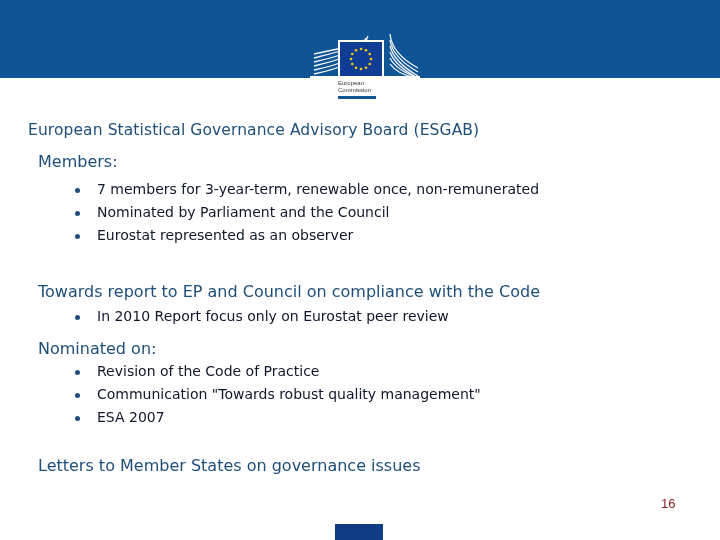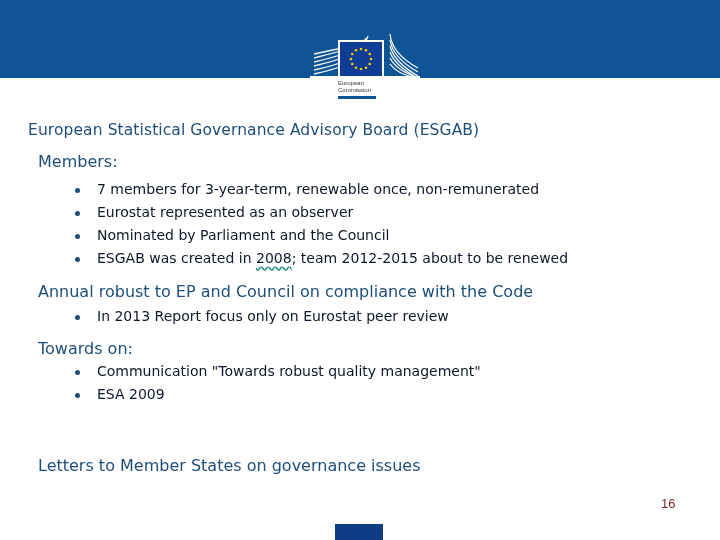--- a/index.html
+++ b/index.html
@@ -98,32 +98,32 @@
   <div>European</div>
   <div>Commission</div>
 </div>
 <div class="logo-bar"></div>
 
 <div class="title">European Statistical Governance Advisory Board (ESGAB)</div>
 
 <div class="section-head" style="top:152px;">Members:</div>
 <ul class="bullets" style="top:178px;">
   <li>7 members for 3-year-term, renewable once, non-remunerated</li>
+  <li>Nominated by Parliament and the Council</li>
   <li>Eurostat represented as an observer</li>
-  <li>Nominated by Parliament and the Council</li>
-  <li><span>ESGAB was created in </span><span class="proof">2008</span><span>; team 2012-2015 about to be renewed</span></li>
 </ul>
 
-<div class="section-head" style="top:282px;">Annual robust to EP and Council on compliance with the Code</div>
+<div class="section-head" style="top:282px;">Towards report to EP and Council on compliance with the Code</div>
 <ul class="bullets" style="top:305px;">
-  <li>In 2013 Report focus only on Eurostat peer review</li>
+  <li>In 2010 Report focus only on Eurostat peer review</li>
 </ul>
 
-<div class="section-head" style="top:339px;">Towards on:</div>
+<div class="section-head" style="top:339px;">Nominated on:</div>
 <ul class="bullets" style="top:360px;">
+  <li>Revision of the Code of Practice</li>
   <li>Communication "Towards robust quality management"</li>
-  <li>ESA 2009</li>
+  <li>ESA 2007</li>
 </ul>
 
 <div class="section-head" style="top:456px;">Letters to Member States on governance issues</div>
 
 <div class="page-number">16</div>
 <div class="footer-bar"></div>
 
 </body></html>

